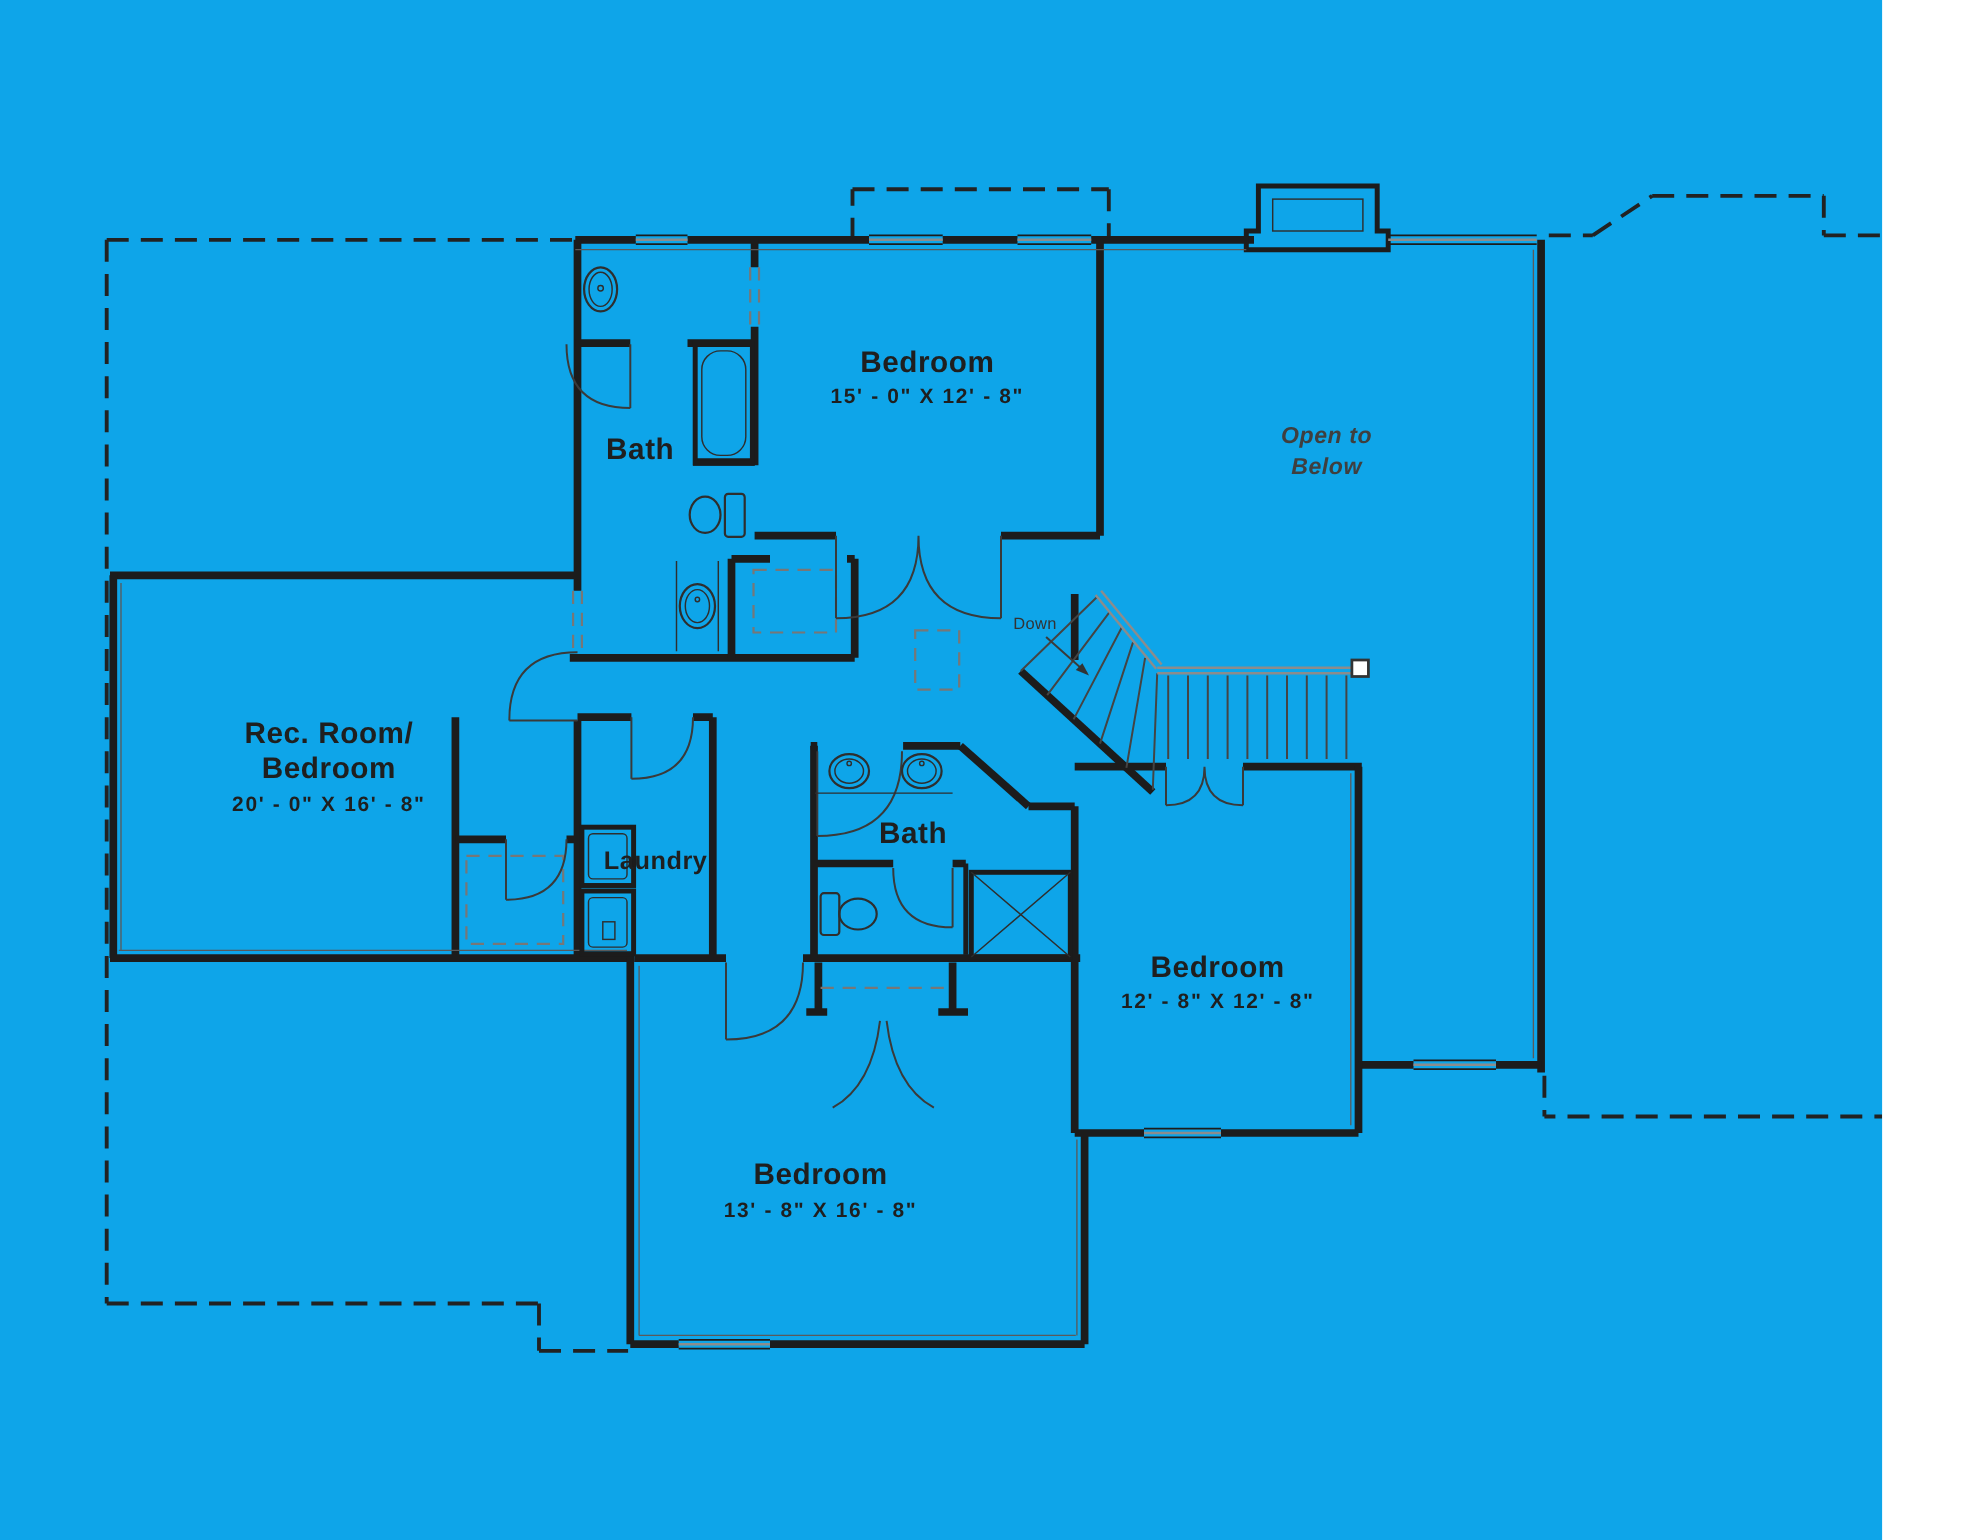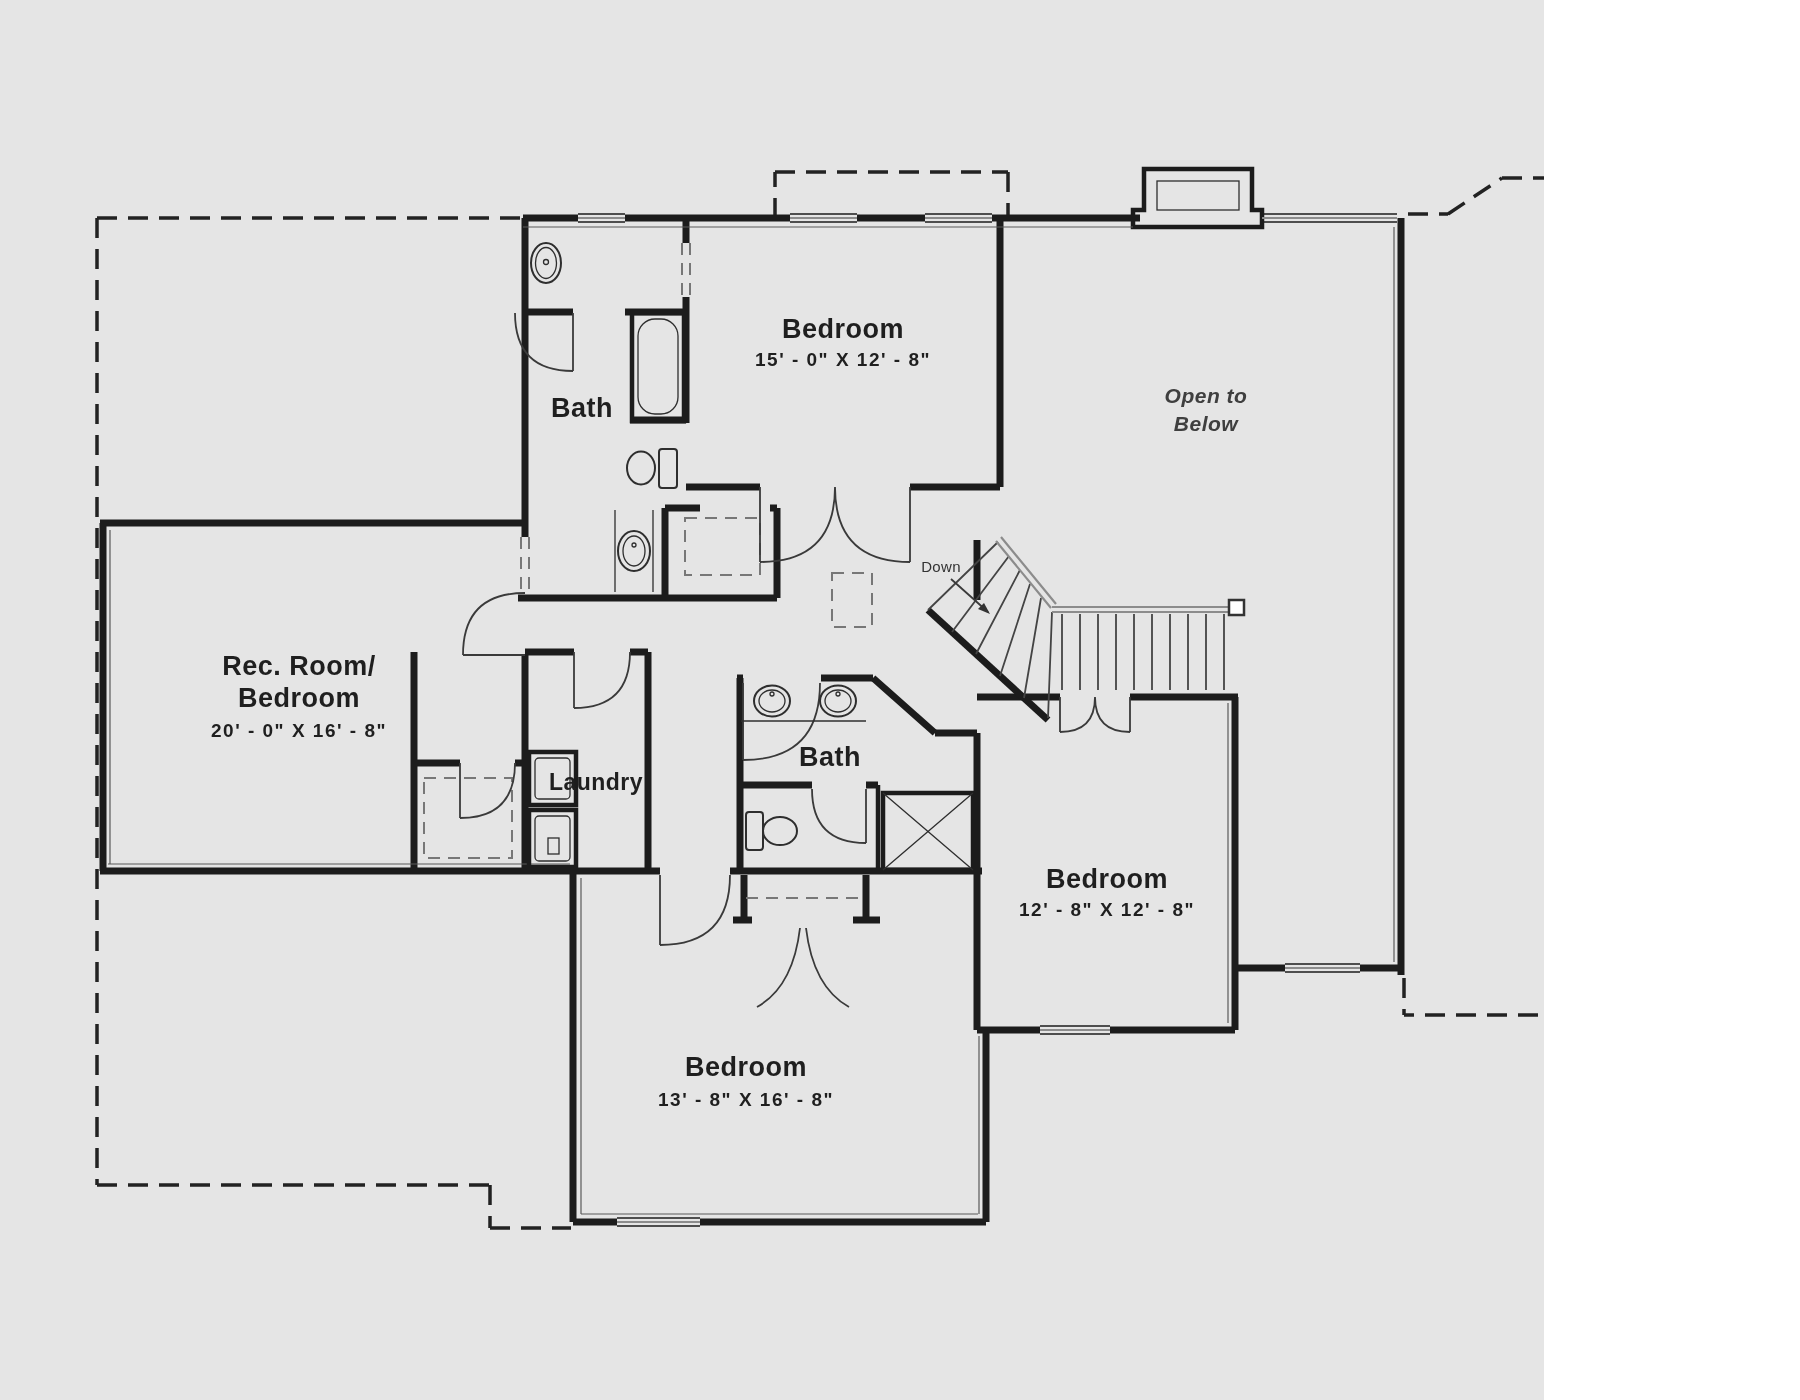--- a/index.html
+++ b/index.html
@@ -1,16 +1,16 @@
 <!DOCTYPE html>
 <html><head>
 <meta charset="utf-8">
 <style>
   html,body{margin:0;padding:0;background:#ffffff;}
-  .canvas{width:1544px;height:1400px;position:relative;background:#e5e5e5;overflow:hidden;}
+  .canvas{width:1711px;height:1400px;position:relative;background:#0ea5e9;overflow:hidden;}
   svg{display:block;}
   text{font-family:"Liberation Sans","DejaVu Sans",sans-serif;fill:#1f1f1f;}
   .room-label{font-size:27px;font-weight:700;letter-spacing:.5px;}
   .room-dims{font-size:19px;font-weight:600;letter-spacing:1.5px;}
   .annot{font-size:21px;font-style:italic;font-weight:600;fill:#3f3f3f;letter-spacing:.5px;}
   .down{font-size:15px;font-weight:400;fill:#333;letter-spacing:.3px;}
   .wall{stroke:#1c1c1c;stroke-width:7;fill:none;stroke-linecap:butt;}
   .wall4{stroke:#1c1c1c;stroke-width:4.5;fill:none;}
   .innerline{stroke:#5a5a5a;stroke-width:1.2;fill:none;}
   .thin{stroke:#3a3a3a;stroke-width:1.8;fill:none;}

